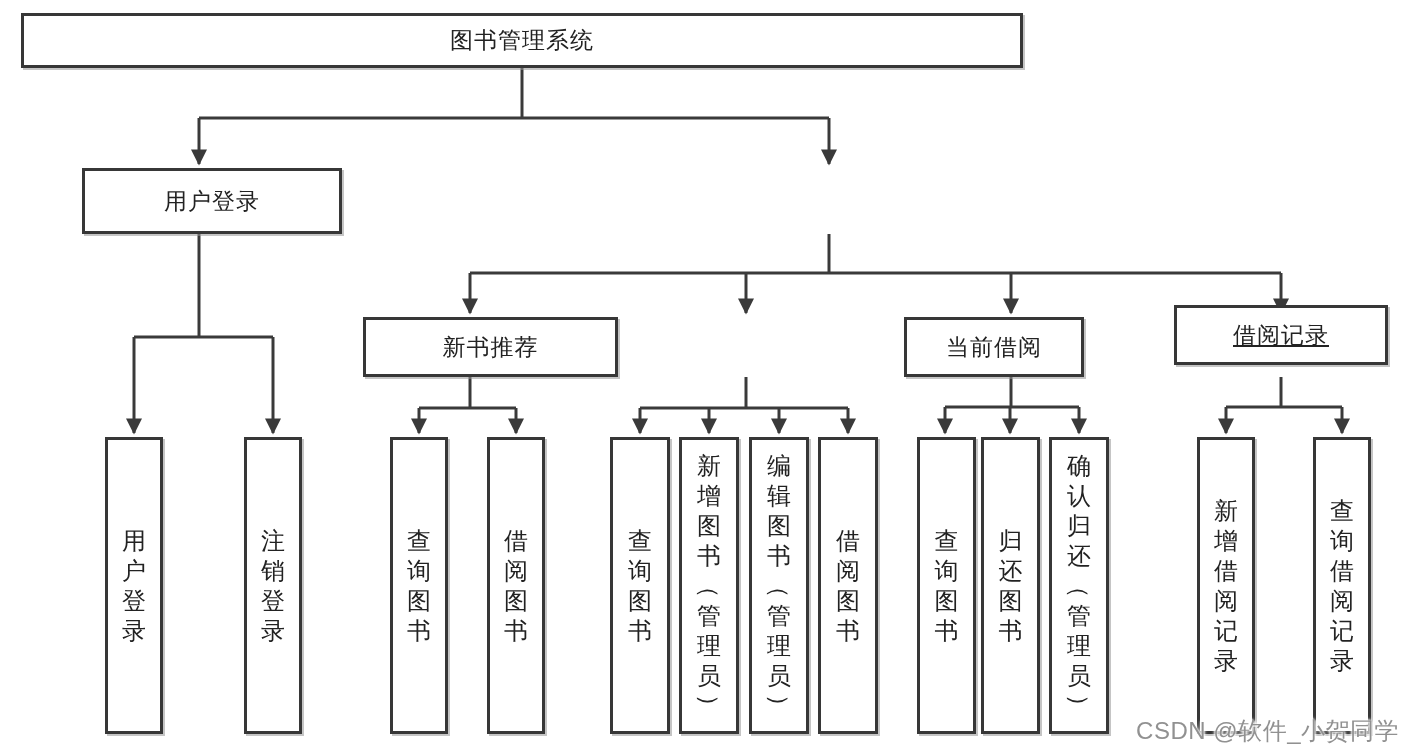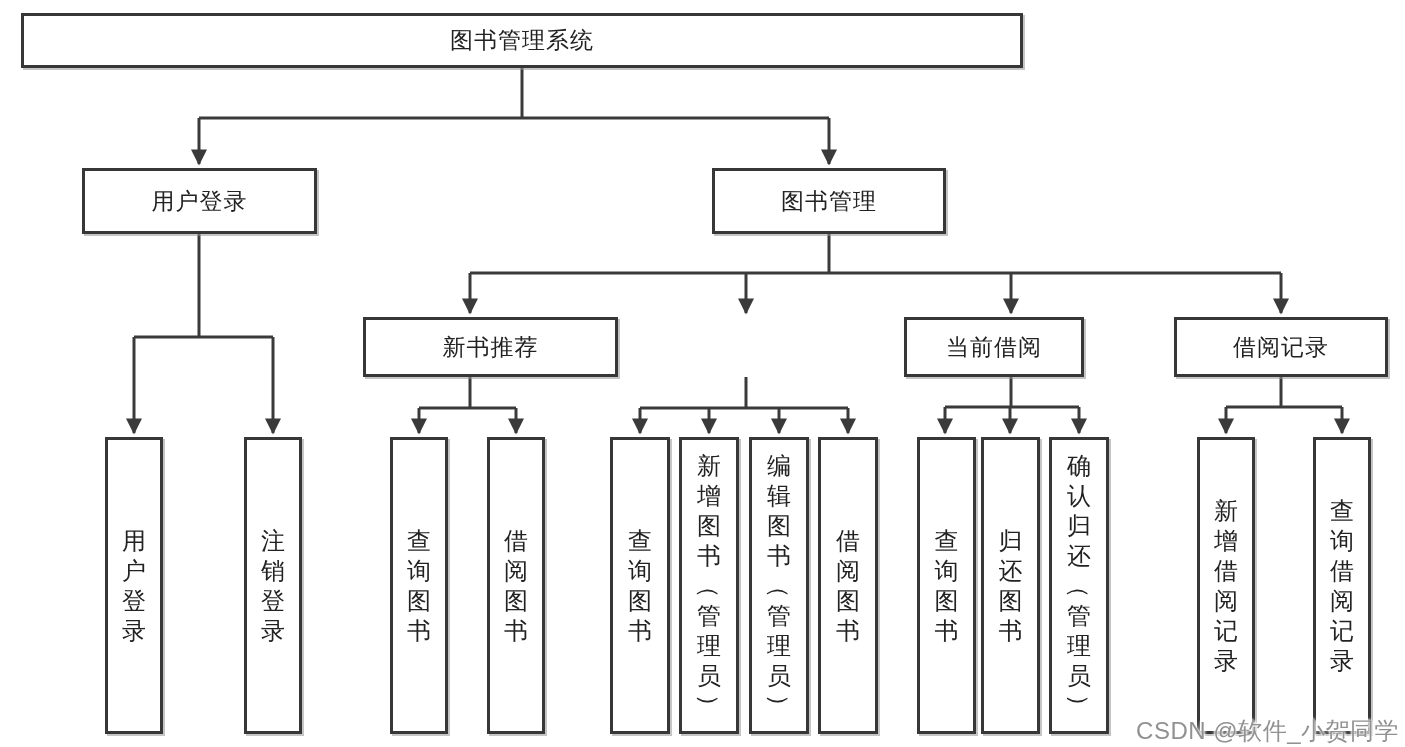--- a/index.html
+++ b/index.html
@@ -75,34 +75,31 @@
       <path d="M1226 407 L1342 407"></path>
       <path d="M1226 407 L1226 433" marker-end="url(#arrow)"></path>
       <path d="M1342 407 L1342 433" marker-end="url(#arrow)"></path>
     </g>
   </svg>
 
   <div class="node" style="left:21px;top:13px;width:1002px;height:55px;">
     <span class="hlabel">图书管理系统</span>
   </div>
 
-  <div class="node" style="left:82px;top:168px;width:235px;height:66px;">
+  <div class="node" style="left:82px;top:168px;width:260px;height:66px;">
     <span class="hlabel">用户登录</span>
-  </div>
-  <div class="node" style="left:712px;top:168px;width:234px;height:66px;">
-    <span class="hlabel">图书管理</span>
   </div>
 
   <div class="node" style="left:363px;top:317px;width:255px;height:60px;">
     <span class="hlabel">新书推荐</span>
   </div>
   <div class="node" style="left:904px;top:317px;width:180px;height:60px;">
     <span class="hlabel">当前借阅</span>
   </div>
-  <div class="node" style="left:1174px;top:317px;width:214px;height:60px;">
+  <div class="node" style="left:1174px;top:305px;width:214px;height:60px;text-decoration:underline;">
     <span class="hlabel">借阅记录</span>
   </div>
 
   <div class="node" style="left:105px;top:437px;width:58px;height:297px;">
     <span class="vtext">
         <span class="vchar">用</span>
         <span class="vchar">户</span>
         <span class="vchar">登</span>
         <span class="vchar">录</span>
       </span>

